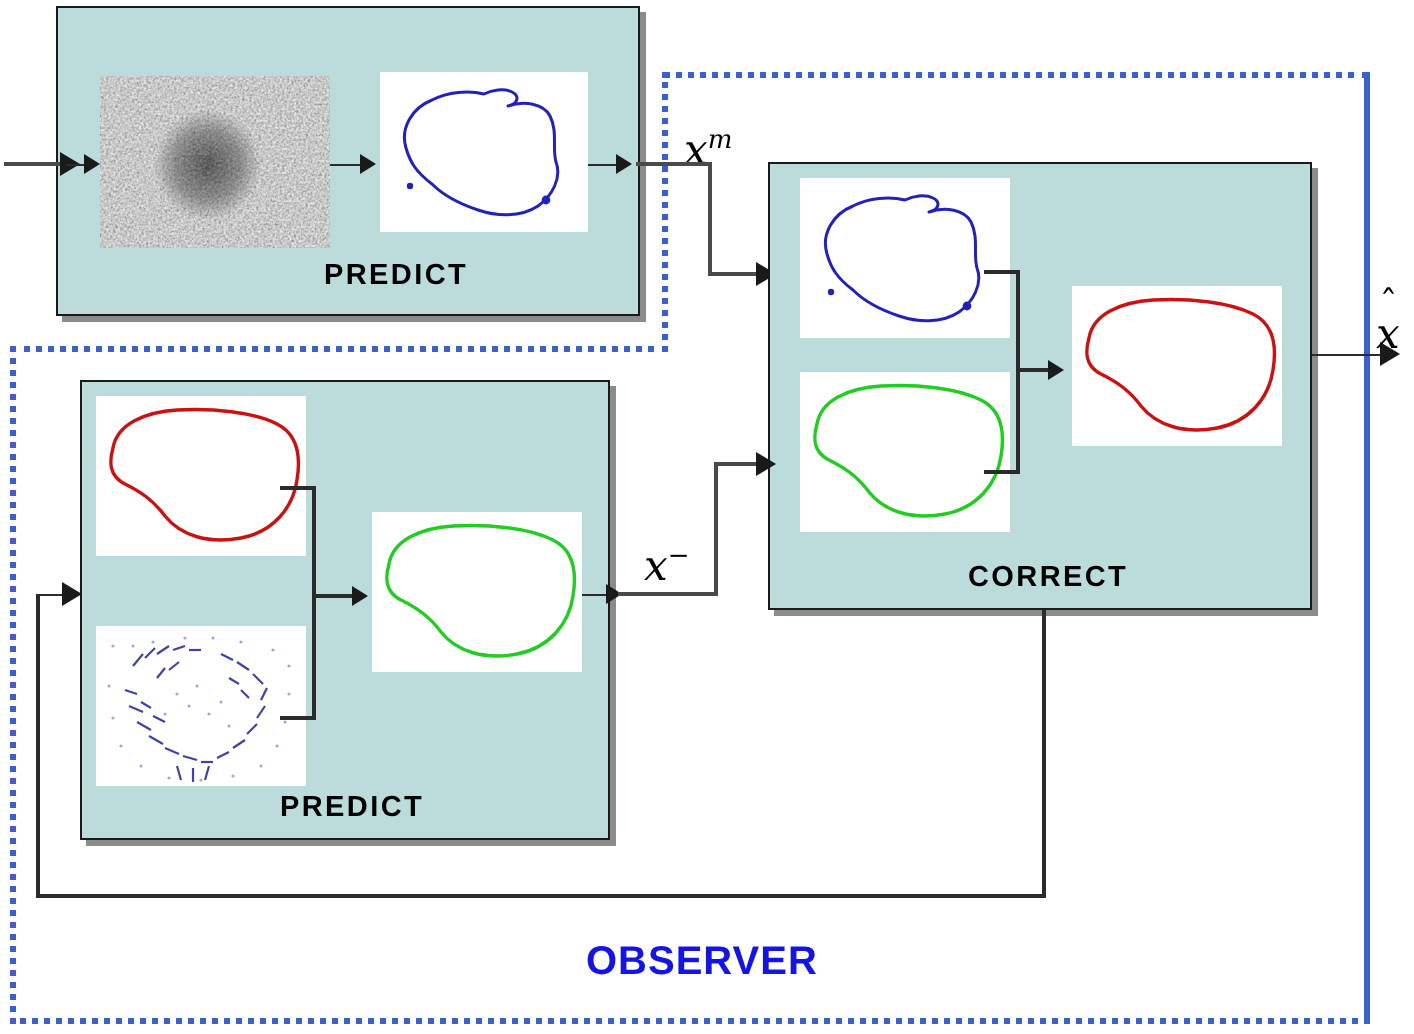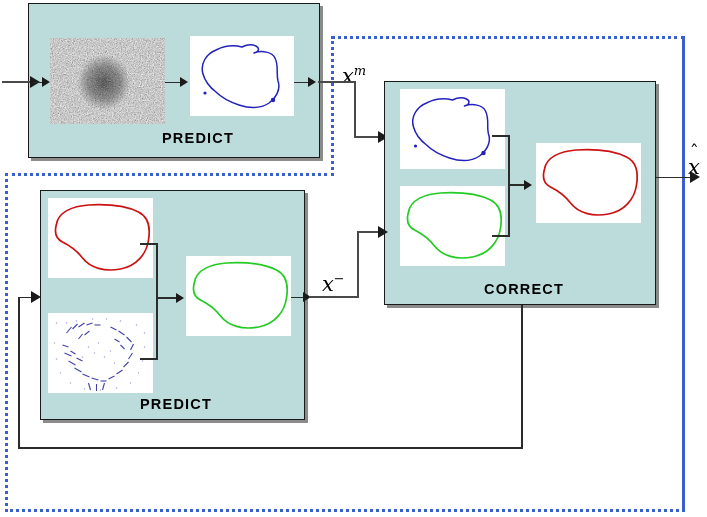--- a/index.html
+++ b/index.html
@@ -108,20 +108,21 @@
 
   <div class="abs observer-box" style="left:5px; top:173px; width:680px; height:339px; border-top:3px dotted #3a5fd0;"></div>
 
   <div class="abs" style="left:5px; top:173px; width:329px; height:3px; background:#ffffff;"></div>
   <div class="abs" style="left:5px; top:173px; width:329px; border-top:3px dotted #3a5fd0;"></div>
 
   <div class="abs" style="left:334px; top:171px; width:349px; height:7px; background:#ffffff;"></div>
   <div class="abs" style="left:682px; top:36px; width:3px; height:476px; background:#3a5fd0;
               background-image:linear-gradient(#3a5fd0 50%, transparent 50%); background-size:3px 7px;"></div>
 
+  <div class="abs observer-label" style="left:293px; top:470px;">OBSERVER</div>
 
   <div class="abs stage-box" style="left:28px; top:3px; width:292px; height:155px;"></div>
 
   <div class="abs stage-label" style="left:162px; top:130px;">PREDICT</div>
 
   <div class="abs thumb" style="left:50px; top:38px; width:115px; height:86px;">
     <svg viewBox="0 0 115 86" preserveAspectRatio="none">
       <defs>
         <filter id="noiseFilt" x="0" y="0" width="100%" height="100%">
           <feTurbulence type="fractalNoise" baseFrequency="0.85" numOctaves="3" stitchTiles="stitch"></feTurbulence>

